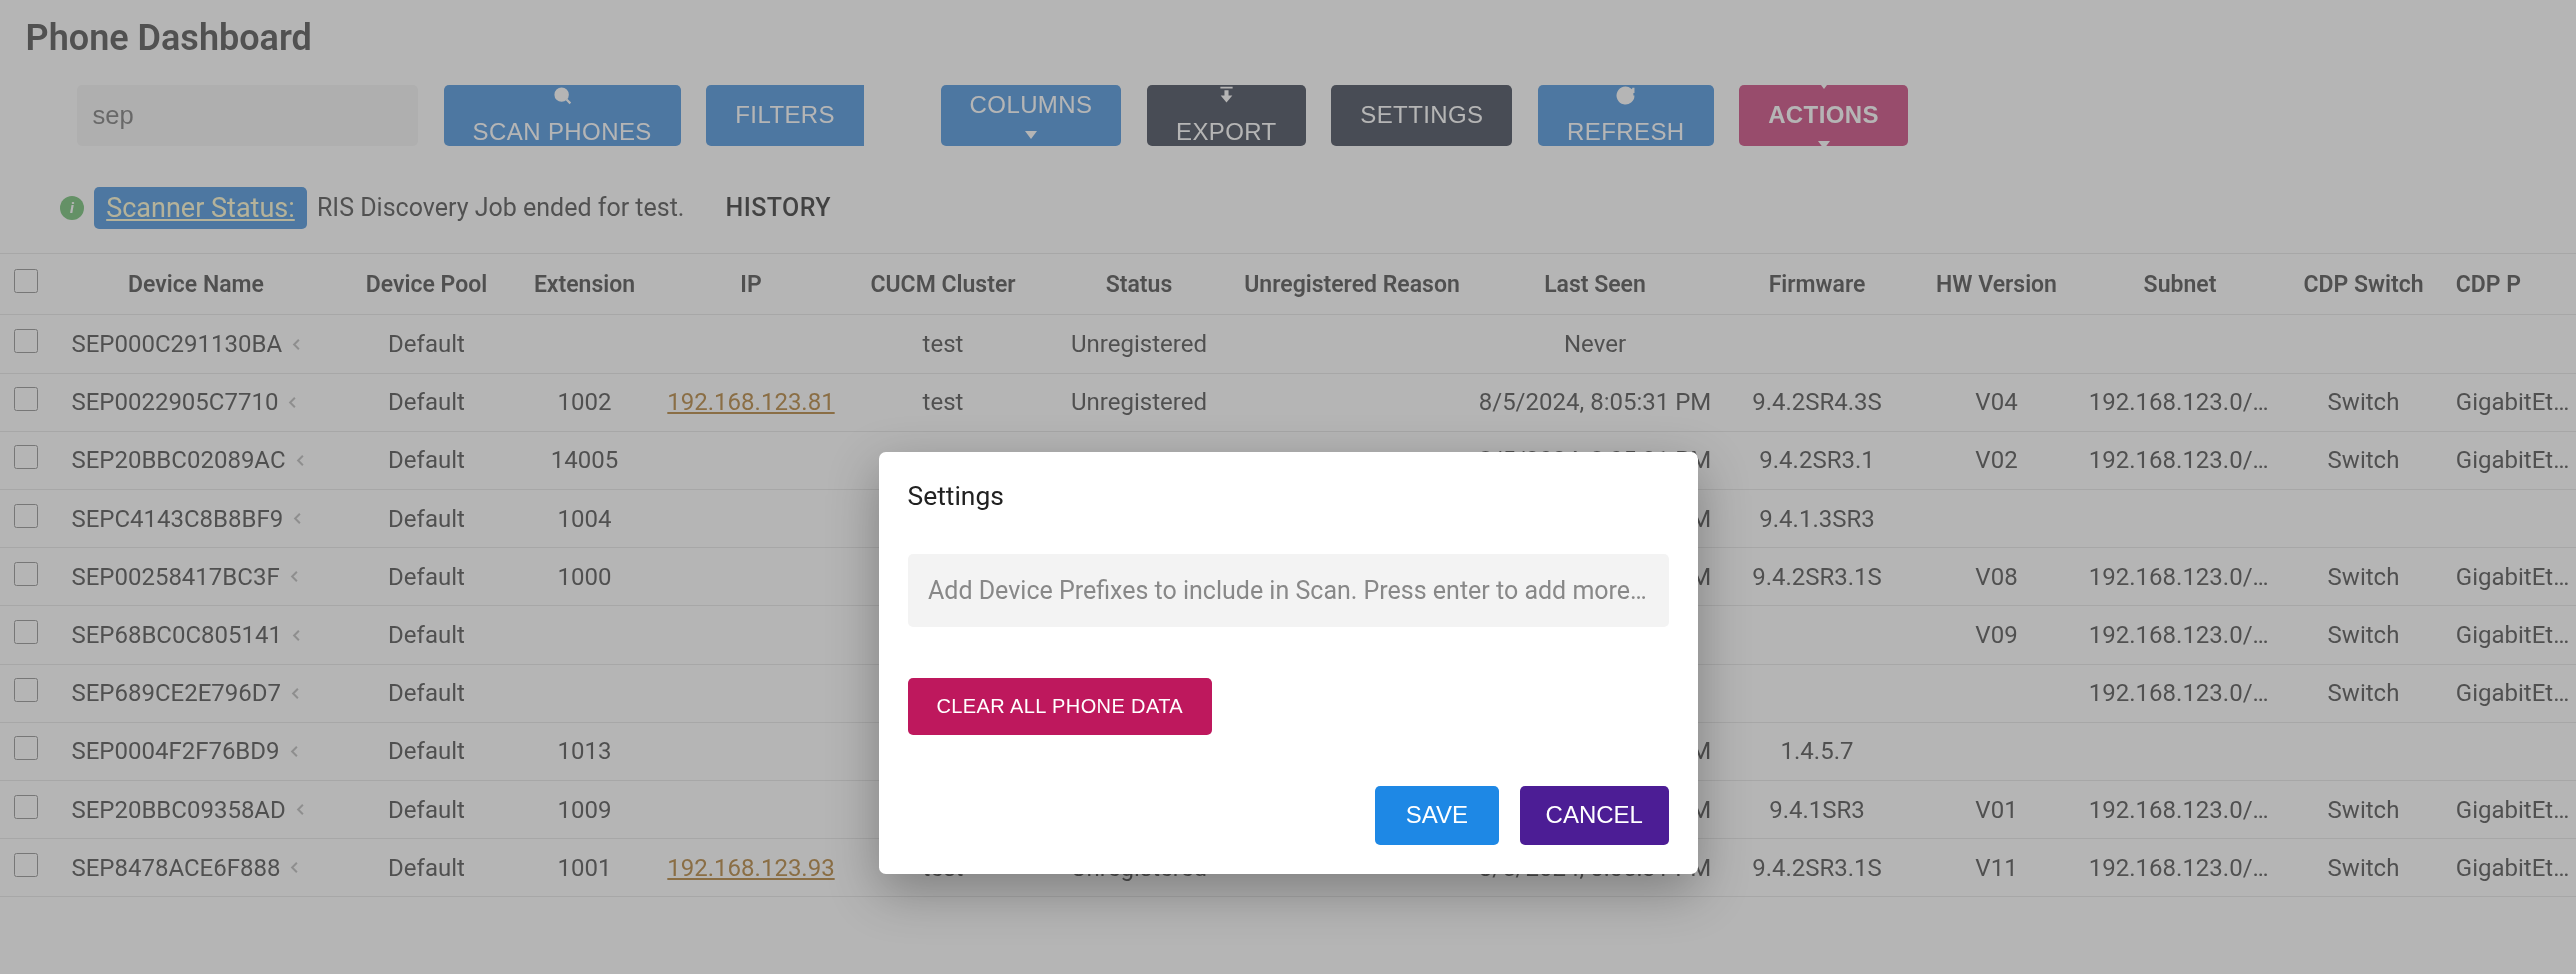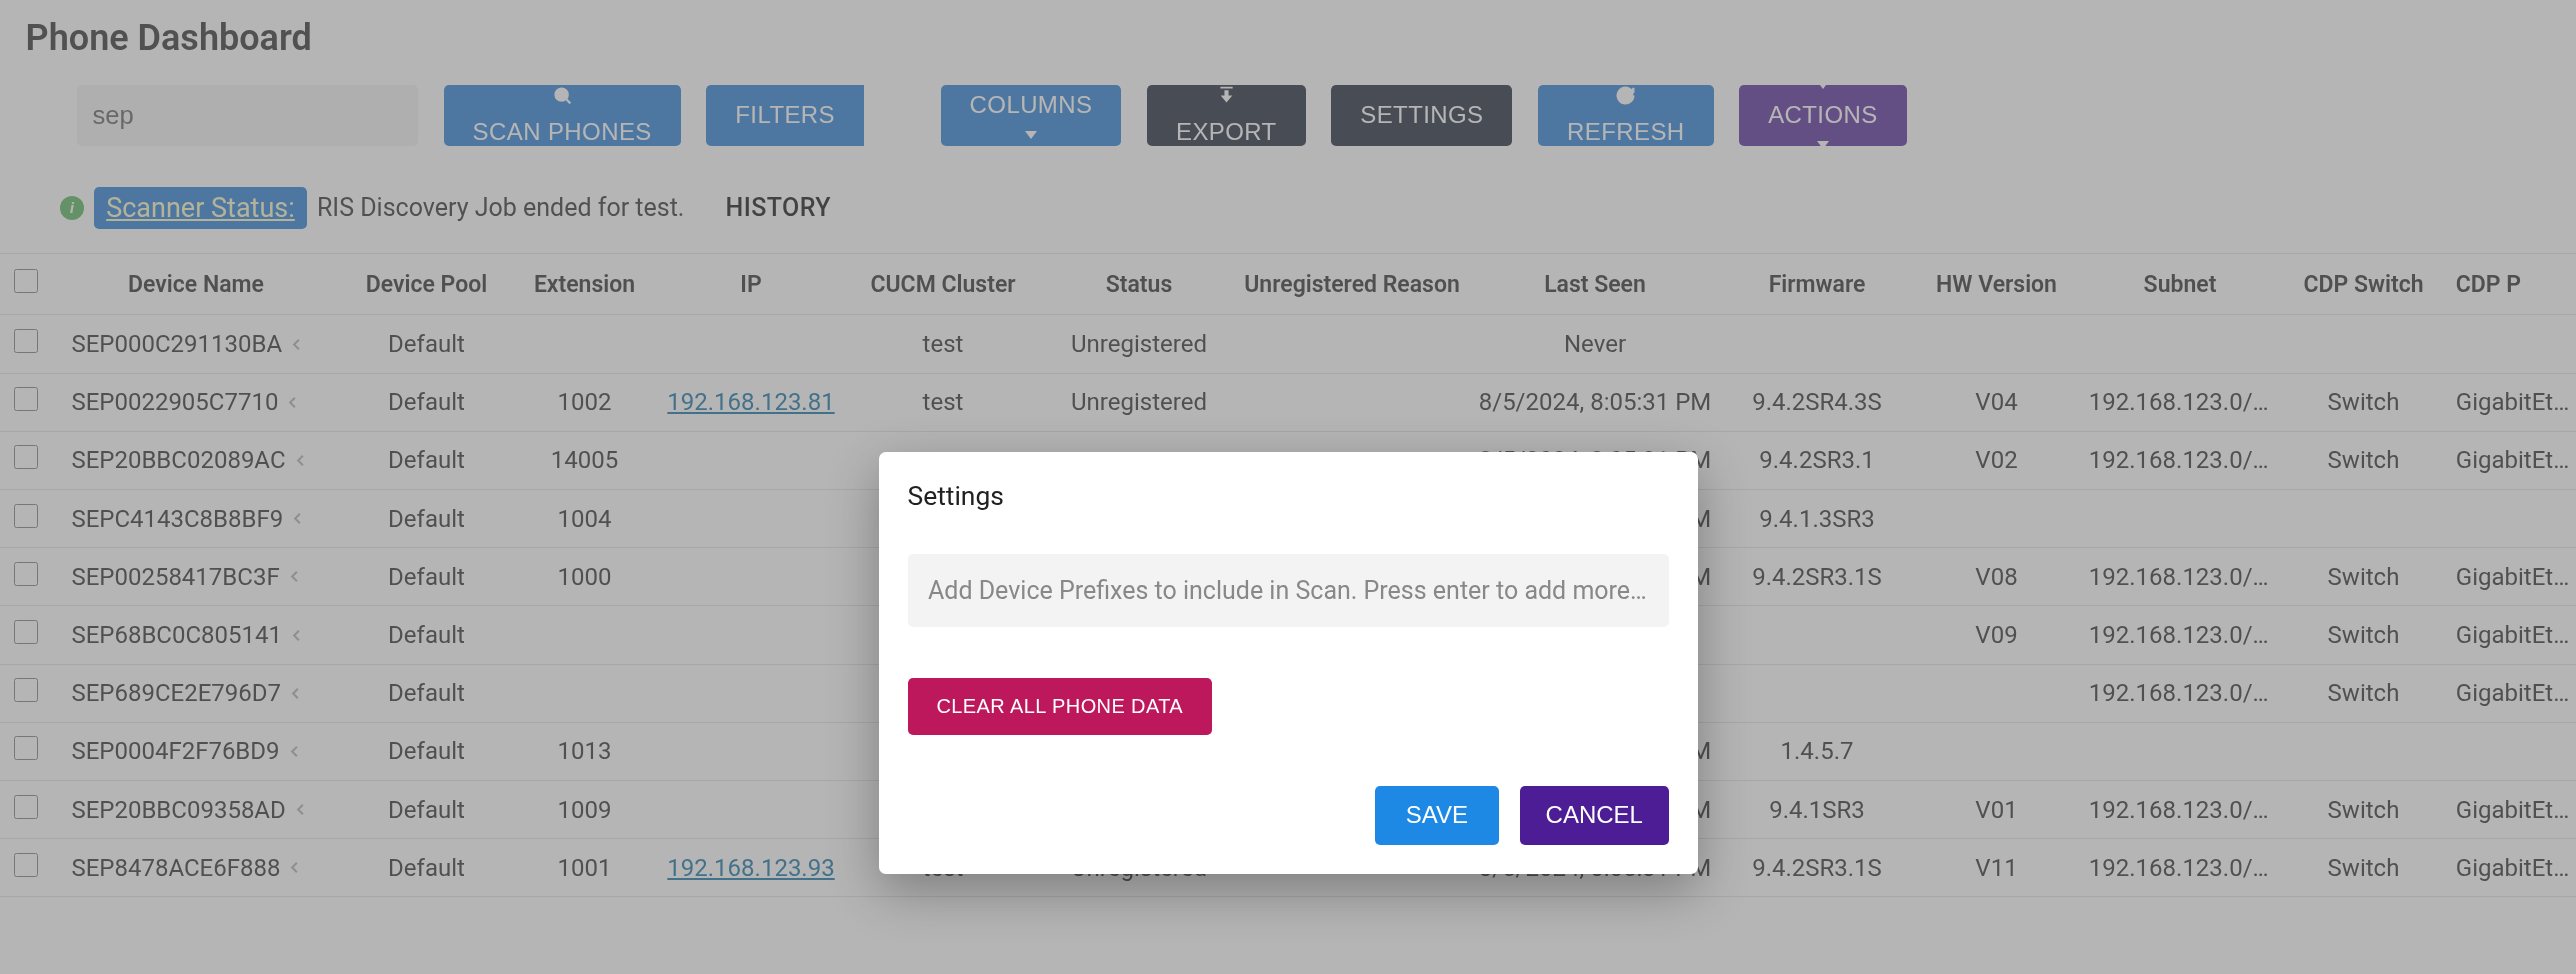--- a/index.html
+++ b/index.html
@@ -18,21 +18,21 @@
   .btn { height: 61px; border: none; border-radius: 5.1px; font-size: 24px; font-weight: 500; letter-spacing: 0.4px; cursor: pointer; display: inline-flex; align-items: center; justify-content: center; gap: 12px; padding: 0 29px; color: #fff; flex-direction: column; }
   .btn.blue { background: #1976d2; }
   .btn.teal { background: #0f172a; }
   .btn .icon { width: 27px; height: 27px; fill: currentColor; }
 
   .btn-split { display: inline-flex; align-items: center; }
   .btn-split .btn { border-top-right-radius: 0; border-bottom-right-radius: 0; }
   .btn-split .caret-btn { width: 51px; border: none; border-top-right-radius: 5.1px; border-bottom-right-radius: 5.1px; background: #1976d2; border-left: 0.9px solid rgba(255,255,255,.35); cursor: pointer; display:flex;align-items:center;justify-content:center;color:#fff; }
 
   .btn.columns { display:inline-flex; align-items:center; gap:12px; }
-  .btn.actions { background:#4c1d95; }
+  .btn.actions { background:#be185d;font-weight:bold; }
   .btn .caret { width:0;height:0;border-left:6.8px solid transparent;border-right:6.8px solid transparent;border-top:8.5px solid currentColor; }
 
   .status-row { display:flex; align-items:center; gap:10.2px; padding: 24px 25.6px 24px 60px; font-size:25px; }
   .info-icon { width:24px;height:24px;border-radius:50%;background:#4caf50;display:flex;align-items:center;justify-content:center;color:#fff;font-weight:700;font-size:15.4px;font-style:italic; }
   .chip { background:#1976d2;color:#fef9c3;border-radius:5.1px;padding:5.1px 12px;font-size:27px;text-decoration:underline; }
   .status-text { color:#222; }
   .history-link { margin-left:31px;color:#000000;font-weight:500;letter-spacing:0.4px;cursor:pointer; }
 
   .table-wrap { width:100%; overflow:hidden; border-top:0.9px solid #e0e0e0; }
   table { border-collapse: collapse; width: 2576px; table-layout: fixed; }
@@ -51,21 +51,21 @@
   .col-last { width:256px; }
   .col-fw { width:188px; }
   .col-hw { width:171px; }
   .col-subnet { width:196px; }
   .col-cdpsw { width:171px; }
   .col-cdpport { width:128px; }
 
   .chk { width:24px; height:24px; }
   .device-cell { display:flex; align-items:center; gap:5px; padding-left:13.6px; }
   .chev { width:19px;height:19px;opacity:.5; transform: rotate(-90deg) scaleY(-1); }
-  .ip-link { color:#0369a1; text-decoration:underline; cursor:pointer;margin-top:9px; }
+  .ip-link { color:#a16207; text-decoration:underline; cursor:pointer;margin-top:9px; }
 
   .overlay { position:absolute; inset:0; background:rgba(120,120,120,.55); display:flex; align-items:flex-start; justify-content:center; }
   .modal { margin-top:452px; width:819px; background:#fff; border-radius:6.8px; padding: 29px; box-shadow: 0 17px 51px rgba(0,0,0,.3); }
   .modal h2 { font-size:26.4px; font-weight:400; margin-bottom: 43px; }
   .modal-field { background:#f3f3f3; border-radius:5.1px; width:100%; padding: 22px 20.5px; font-size:25px; color:#888; margin-bottom:51px; white-space:nowrap; overflow:hidden; text-overflow:ellipsis; }
   .clear-btn { background:#be185d;color:#fff;border:none;border-radius:5.1px;font-size:20px;font-weight:500;padding:17px 29px;cursor:pointer;letter-spacing:0.4px; }
   .modal-actions { display:flex; justify-content:flex-end; gap:21px; margin-top:51px; }
   .save-btn { background:#1e88e5;color:#fff;border:none;border-radius:5.1px;font-size:24px;font-weight:500;padding:15.4px 31px;cursor:pointer; }
   .cancel-btn { background:#4c1d95;color:#fff;border:none;border-radius:5.1px;font-size:24px;font-weight:500;padding:15.4px 25.6px;cursor:pointer; }
 </style>

